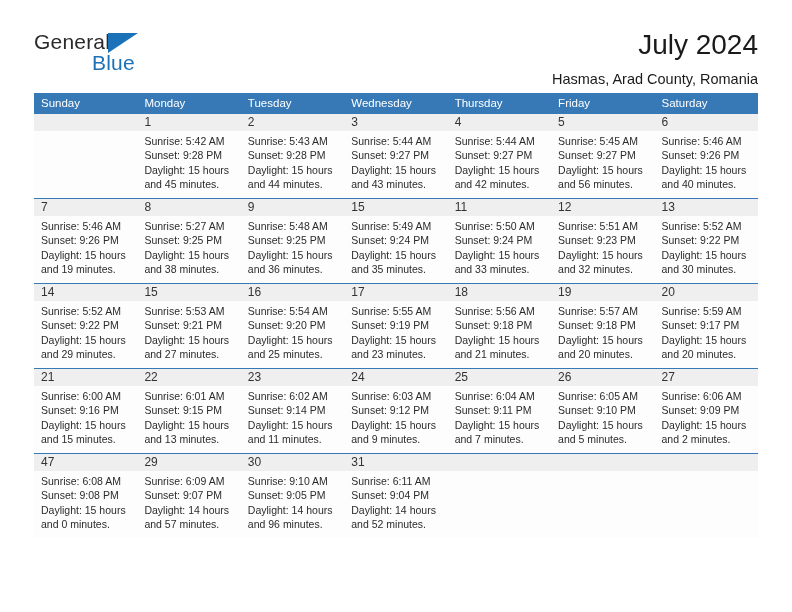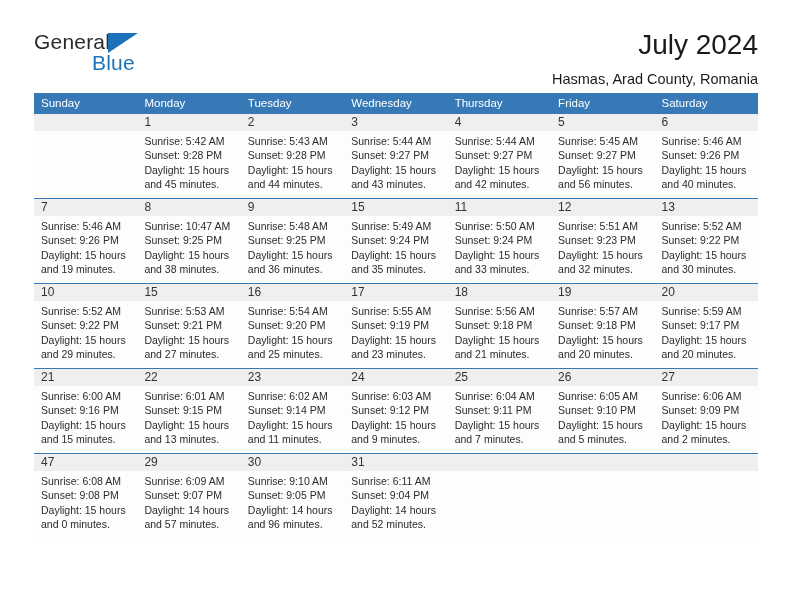--- a/index.html
+++ b/index.html
@@ -266,21 +266,21 @@
                   <div>Sunset: 9:26 PM</div>
                   <div>Daylight: 15 hours</div>
                   <div>and 19 minutes.</div>
                 </div>
               </div>
             </td>
             <td>
               <div class="cell">
                 <div class="daynum">8</div>
                 <div class="lines">
-                  <div>Sunrise: 10:47 AM</div>
+                  <div>Sunrise: 5:27 AM</div>
                   <div>Sunset: 9:25 PM</div>
                   <div>Daylight: 15 hours</div>
                   <div>and 38 minutes.</div>
                 </div>
               </div>
             </td>
             <td>
               <div class="cell">
                 <div class="daynum">9</div>
                 <div class="lines">
@@ -332,21 +332,21 @@
                   <div>Sunset: 9:22 PM</div>
                   <div>Daylight: 15 hours</div>
                   <div>and 30 minutes.</div>
                 </div>
               </div>
             </td>
           </tr>
           <tr class="week-row">
             <td>
               <div class="cell">
-                <div class="daynum">10</div>
+                <div class="daynum">14</div>
                 <div class="lines">
                   <div>Sunrise: 5:52 AM</div>
                   <div>Sunset: 9:22 PM</div>
                   <div>Daylight: 15 hours</div>
                   <div>and 29 minutes.</div>
                 </div>
               </div>
             </td>
             <td>
               <div class="cell">

